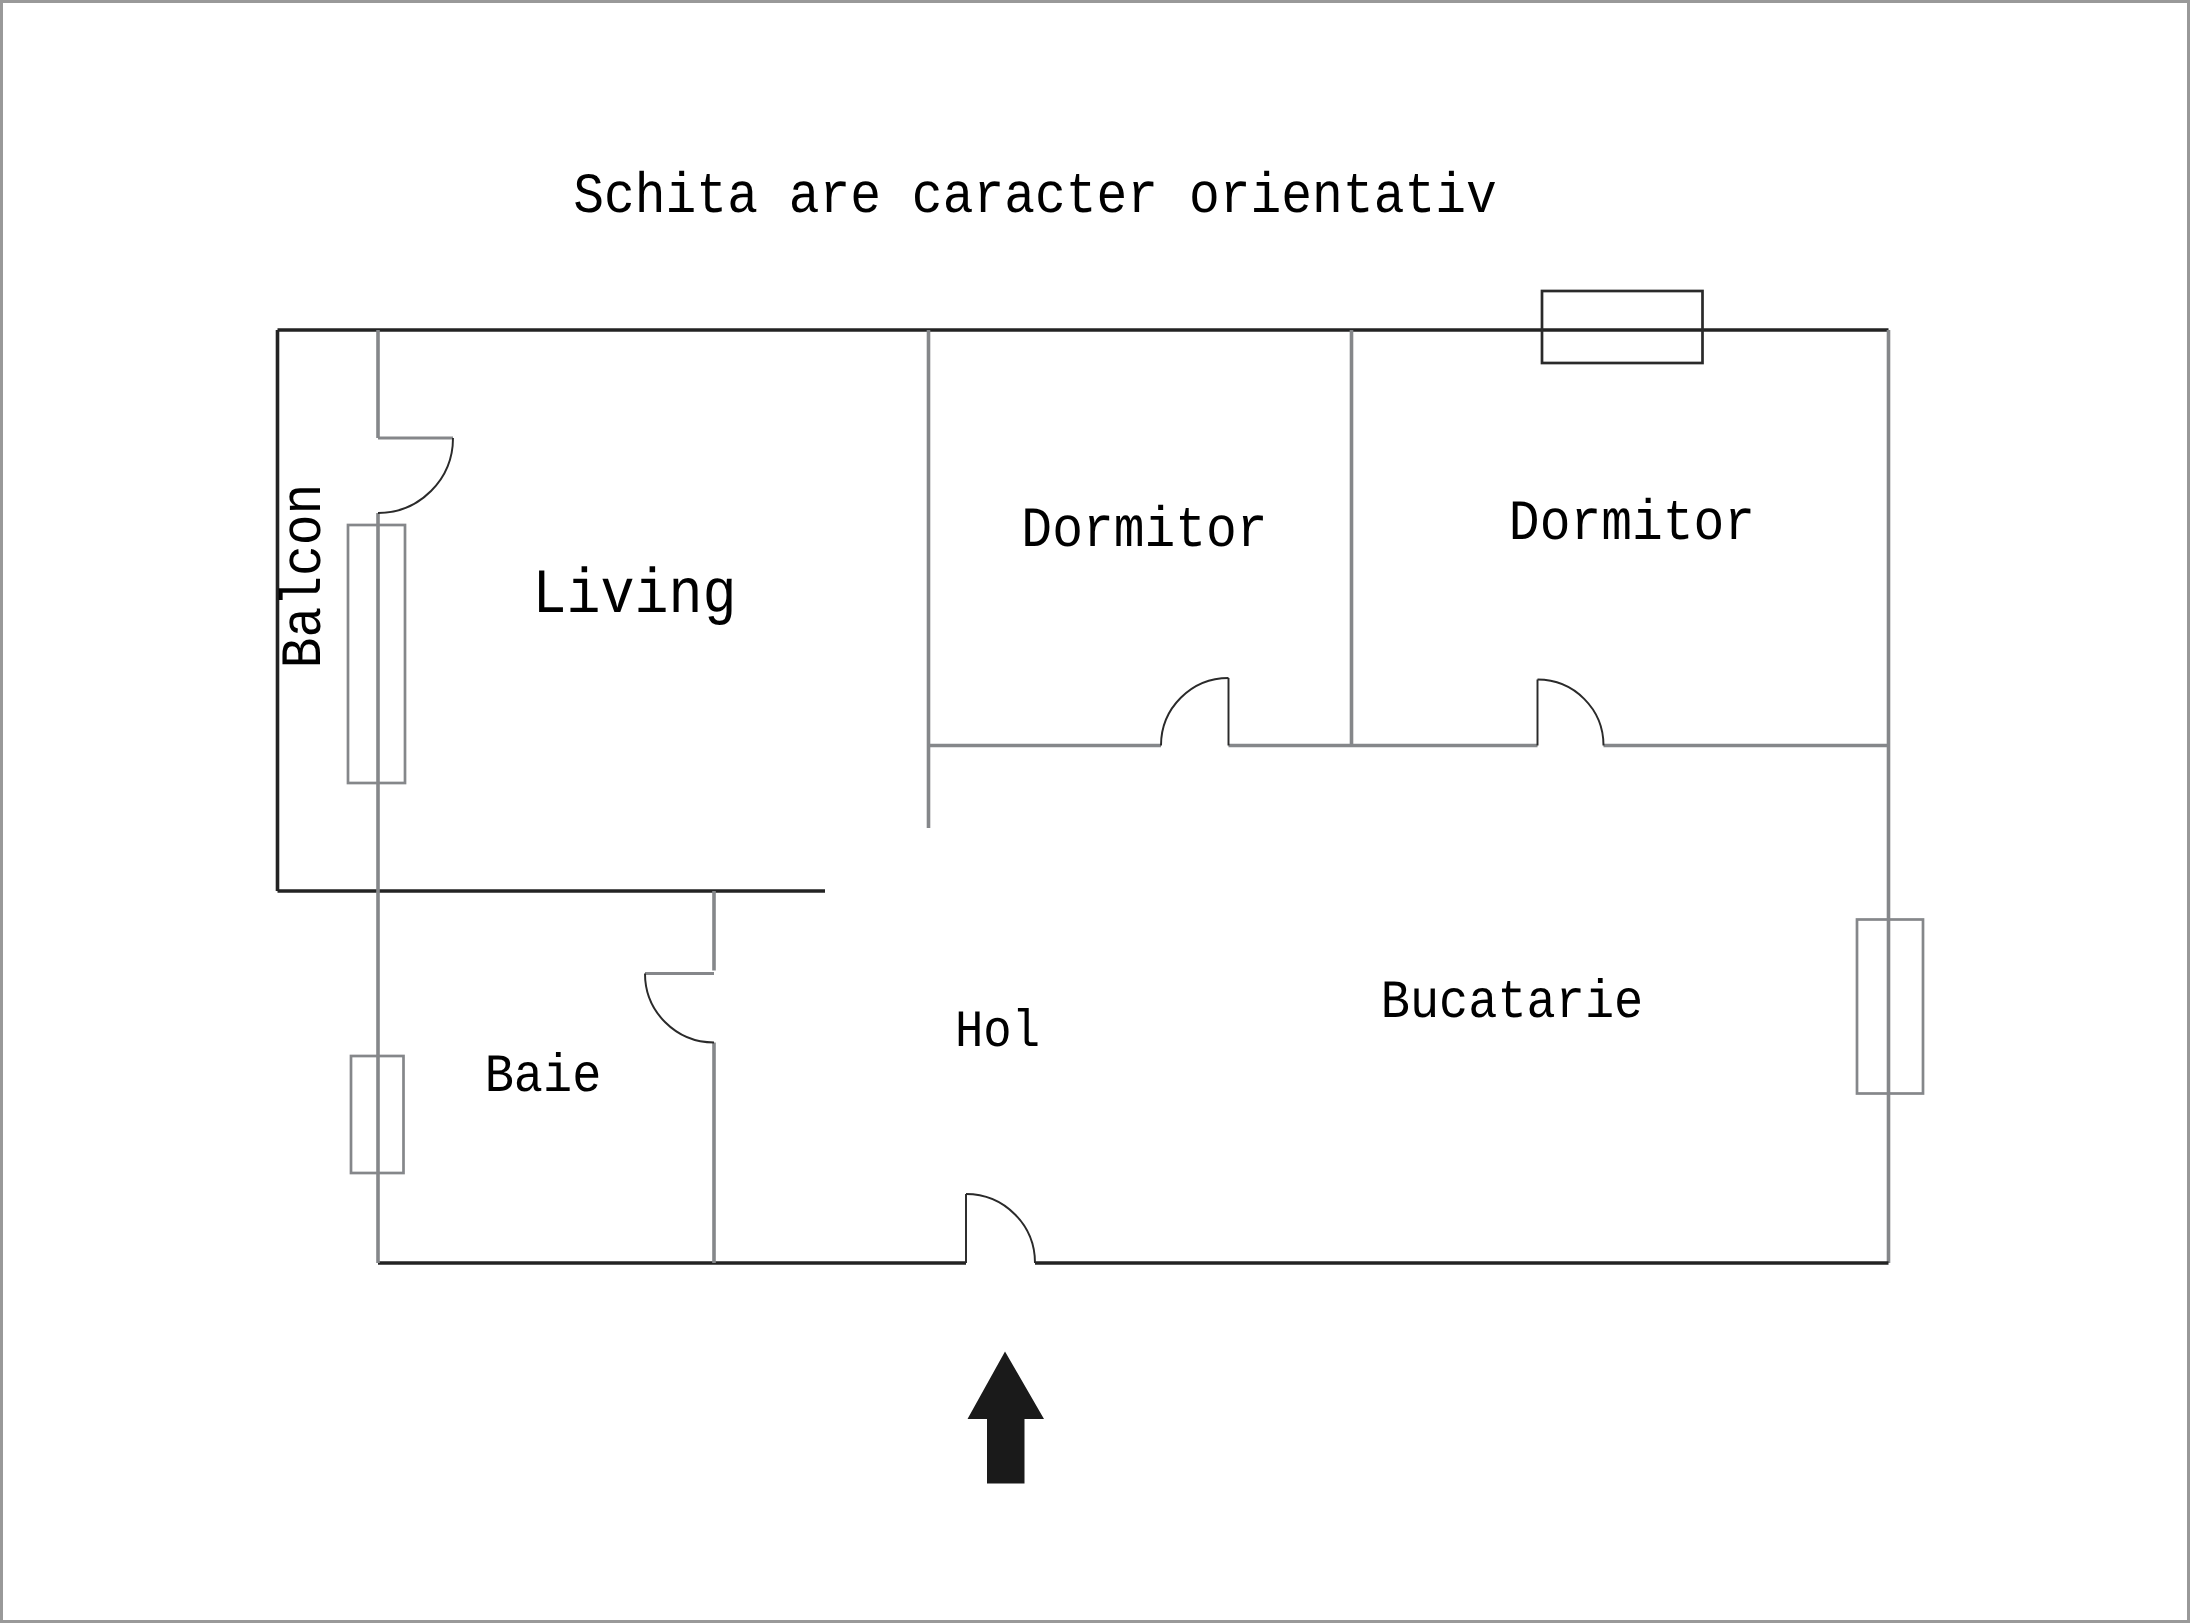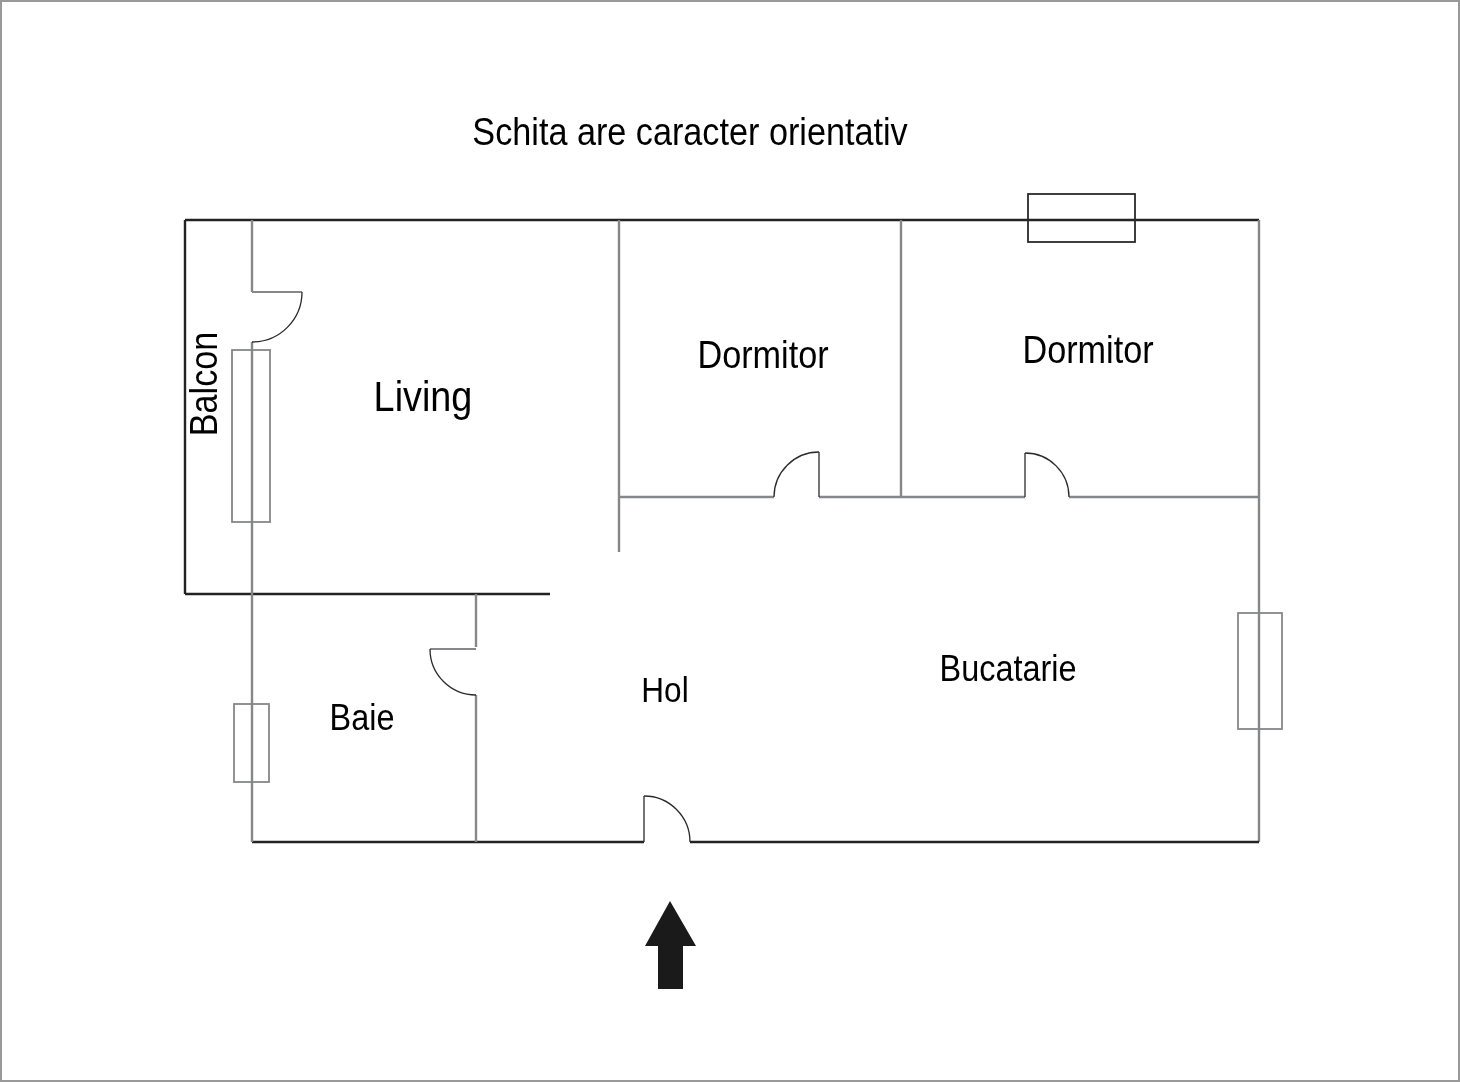--- a/index.html
+++ b/index.html
@@ -3,21 +3,21 @@
 <meta charset="utf-8">
 <style>
   html,body{margin:0;padding:0;background:#fff;}
   .canvas{
     position:relative;
     width:1460px;height:1082px;
     box-sizing:border-box;
     background:#fff;
     border:2px solid #999;
     overflow:hidden;
-    font-family:Liberation Sans, sans-serif;
+    font-family:Liberation Mono, monospace;
   }
   .plan-svg{position:absolute;left:0;top:0;width:1460px;height:1082px;}
   .label{
     position:absolute;
     transform:translate(-50%,-50%) scaleX(0.9);
     color:#000;
     white-space:nowrap;
     line-height:1;
     letter-spacing:0;
   }

